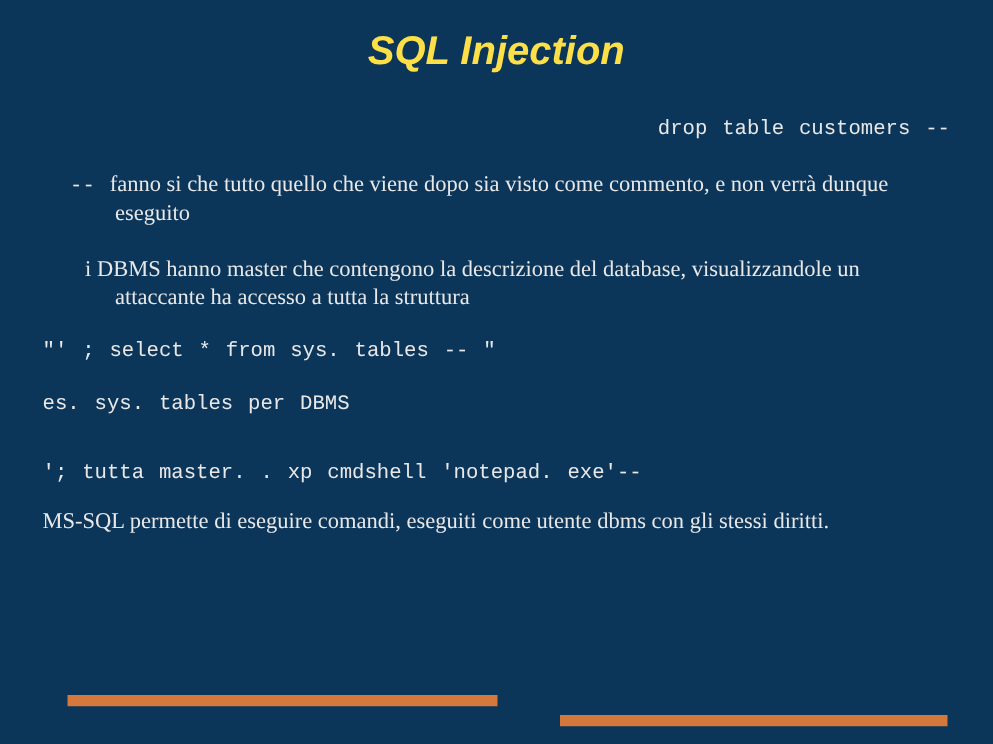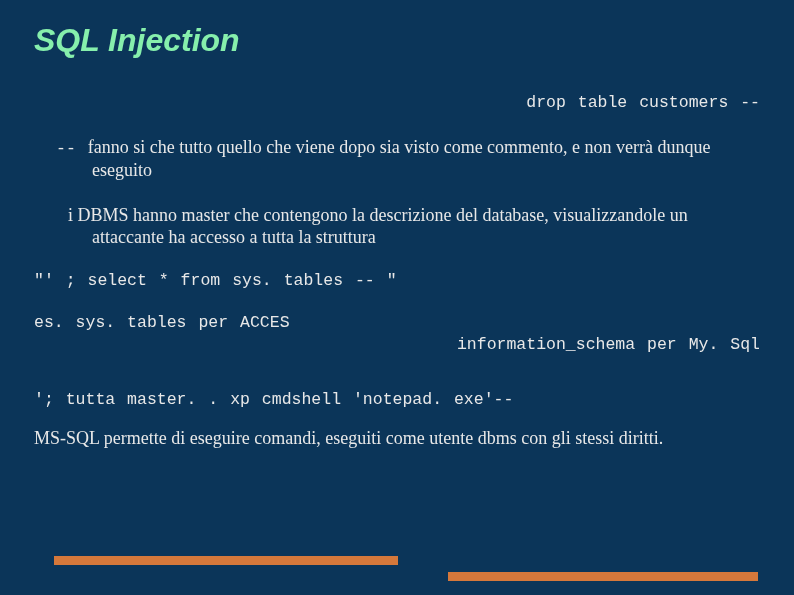--- a/index.html
+++ b/index.html
@@ -11,22 +11,22 @@
     font-family: Georgia, "Times New Roman", serif;
     padding: 18px 34px 0 34px;
     position: relative;
     overflow: hidden;
   }
   .title {
     font-family: Arial, Helvetica, sans-serif;
     font-weight: bold;
     font-style: italic;
     font-size: 32px;
-    text-align: left;
-    color: #86efac;
+    text-align: center;
+    color: #fde047;
     margin-top: 4px;
     margin-bottom: 34px;
   }
   .mono {
     font-family: "Courier New", Courier, monospace;
     font-size: 16.5px;
     line-height: 1.25;
     word-spacing: 2px;
   }
   .code-block1 { margin-bottom: 22px; }
@@ -82,22 +82,21 @@
 
 <p class="body-text hang">
   <span class="mono">-- </span><span> fanno si che tutto quello che viene dopo sia visto come commento, e non verrà dunque eseguito</span>
 </p>
 
 <p class="body-text hang2">i DBMS hanno master che contengono la descrizione del database, visualizzandole un attaccante ha accesso a tutta la struttura</p>
 
 <div class="code-line">"' ; select * from sys. tables -- "</div>
 
 <div class="code-block2">
-  <div>es. sys. tables per ACCES</div>
-  <div class="indent">information_schema per My. Sql</div>
+  <div>es. sys. tables per DBMS</div>
 </div>
 
 <div class="code-line3">'; tutta master. . xp cmdshell 'notepad. exe'--</div>
 
 <p class="body-text" style="margin-bottom:12px;">MS-SQL permette di eseguire comandi, eseguiti come utente dbms con gli stessi diritti.</p>
 
 <div class="footer-bar bar1"></div>
 <div class="footer-bar bar2"></div>
 
 </body></html>

